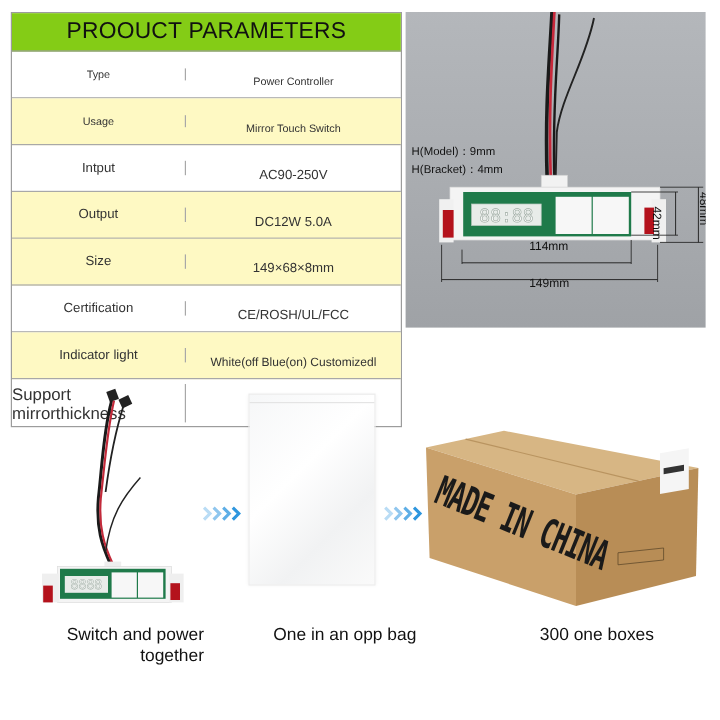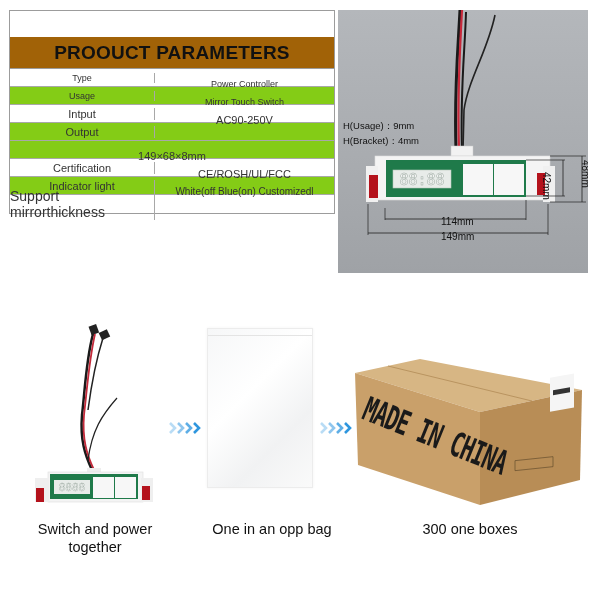--- a/index.html
+++ b/index.html
@@ -5,50 +5,50 @@
   * { box-sizing: border-box; margin: 0; padding: 0; }
   html, body { width: 600px; height: 600px; background: #ffffff; overflow: hidden; }
   body { position: relative; font-family: "Liberation Sans", "DejaVu Sans", sans-serif; color: #222; }
 
   
   .param-table {
     position: absolute; left: 9px; top: 10px; width: 326px;
     border: 1px solid #9c9c9c; border-collapse: collapse;
   }
   .param-table .hdr {
-    height: 32px; background: #a16207; border-bottom: 1px solid #9c9c9c;
+    height: 32px; background: #84cc16; border-bottom: 1px solid #9c9c9c;
     display: flex; align-items: center; justify-content: center;
-    font-weight: bold; font-size: 19px; color: #111; letter-spacing: 0.2px; margin-top: 26px;
+    font-weight: normal; font-size: 19px; color: #111; letter-spacing: 0.2px;
   }
   .param-table .row {
-    height: 18px; display: flex; border-bottom: 1px solid #a8a8a8;
+    height: 39px; display: flex; border-bottom: 1px solid #a8a8a8;
     font-size: 11px; color: #333; align-items: center;
   }
   .param-table .row:last-child { border-bottom: none; }
-  .param-table .row.alt { background: #84cc16; }
+  .param-table .row.alt { background: #fef9c3; }
   .param-table .cell-k {
     width: 145px; border-right: 1px solid #a8a8a8;
     display: flex; align-items: center; justify-content: center;
   }
   .param-table .cell-v {
     flex: 1; display: flex; align-items: center; justify-content: center; margin-top: 12px;
   }
 
   
   .dim-panel {
     position: absolute; left: 338px; top: 10px; width: 250px; height: 263px;
     background: linear-gradient(180deg, #b4b7bb 0%, #a9acb0 55%, #9fa2a6 100%);
     overflow: hidden;
   }
   .dim-panel .hlabel { position: absolute; left: 5px; font-size: 9.5px; color: #111; }
 
   
   .step-img { position: absolute; }
   .caption {
-    position: absolute; font-size: 14.5px; color: #111; text-align: center; line-height: 18px;
+    position: absolute; font-size: 14.5px; color: #111; text-align: right; line-height: 18px;
   }
   .chevrons { position: absolute; display: flex; }
 </style>
 </head>
 <body>
 
 <div class="param-table">
   <div class="hdr">PROOUCT PARAMETERS</div>
 
   <div class="row">
@@ -58,22 +58,24 @@
   <div class="row alt">
     <div class="cell-k" style="font-size:9px">Usage</div>
     <div class="cell-v" style="font-size:9px">Mirror Touch Switch</div>
   </div>
   <div class="row">
     <div class="cell-k">Intput</div>
     <div class="cell-v">AC90-250V</div>
   </div>
   <div class="row alt">
     <div class="cell-k">Output</div>
-  </div>
-  <div class="row alt">
+    <div class="cell-v">DC12W 5.0A</div>
+  </div>
+  <div class="row alt">
+    <div class="cell-k">Size</div>
     <div class="cell-v">149×68×8mm</div>
   </div>
   <div class="row">
     <div class="cell-k">Certification</div>
     <div class="cell-v">CE/ROSH/UL/FCC</div>
   </div>
   <div class="row alt">
     <div class="cell-k">Indicator light</div>
     <div class="cell-v" style="font-size:10px">White(off Blue(on) Customizedl</div>
   </div>
@@ -114,23 +116,23 @@
     <line x1="210" y1="194" x2="210" y2="225" stroke="#222" stroke-width="0.7"></line>
     <line x1="30" y1="223" x2="210" y2="223" stroke="#222" stroke-width="0.8"></line>
 
     <line x1="188" y1="150" x2="227" y2="150" stroke="#222" stroke-width="0.7"></line>
     <line x1="188" y1="186" x2="227" y2="186" stroke="#222" stroke-width="0.7"></line>
     <line x1="225" y1="150" x2="225" y2="186" stroke="#222" stroke-width="0.8"></line>
     <line x1="212" y1="146" x2="248" y2="146" stroke="#222" stroke-width="0.7"></line>
     <line x1="212" y1="192" x2="248" y2="192" stroke="#222" stroke-width="0.7"></line>
     <line x1="244" y1="146" x2="244" y2="192" stroke="#222" stroke-width="0.8"></line>
   </svg>
-  <div class="hlabel" style="top:110px">H(Usage)：9mm</div>
+  <div class="hlabel" style="top:110px">H(Model)：9mm</div>
   <div class="hlabel" style="top:125px">H(Bracket)：4mm</div>
-  <div style="position:absolute;left:103px;top:206px;font-size:10px;color:#111">114mm</div>
+  <div style="position:absolute;left:103px;top:190px;font-size:10px;color:#111">114mm</div>
   <div style="position:absolute;left:103px;top:221px;font-size:10px;color:#111">149mm</div>
   <div style="position:absolute;left:214px;top:162px;font-size:10px;color:#111;transform:rotate(90deg);transform-origin:left top;width:40px">42mm</div>
   <div style="position:absolute;left:253px;top:150px;font-size:10px;color:#111;transform:rotate(90deg);transform-origin:left top;width:40px">48mm</div>
 </div>
 
 <svg class="step-img" style="left:30px;top:320px" width="130" height="185" viewBox="0 0 130 185">
 
   <rect x="60" y="5" width="8" height="9" fill="#222" transform="rotate(-20 64 10)"></rect>
   <rect x="70" y="11" width="9" height="8" fill="#222" transform="rotate(-25 74 15)"></rect>
 

